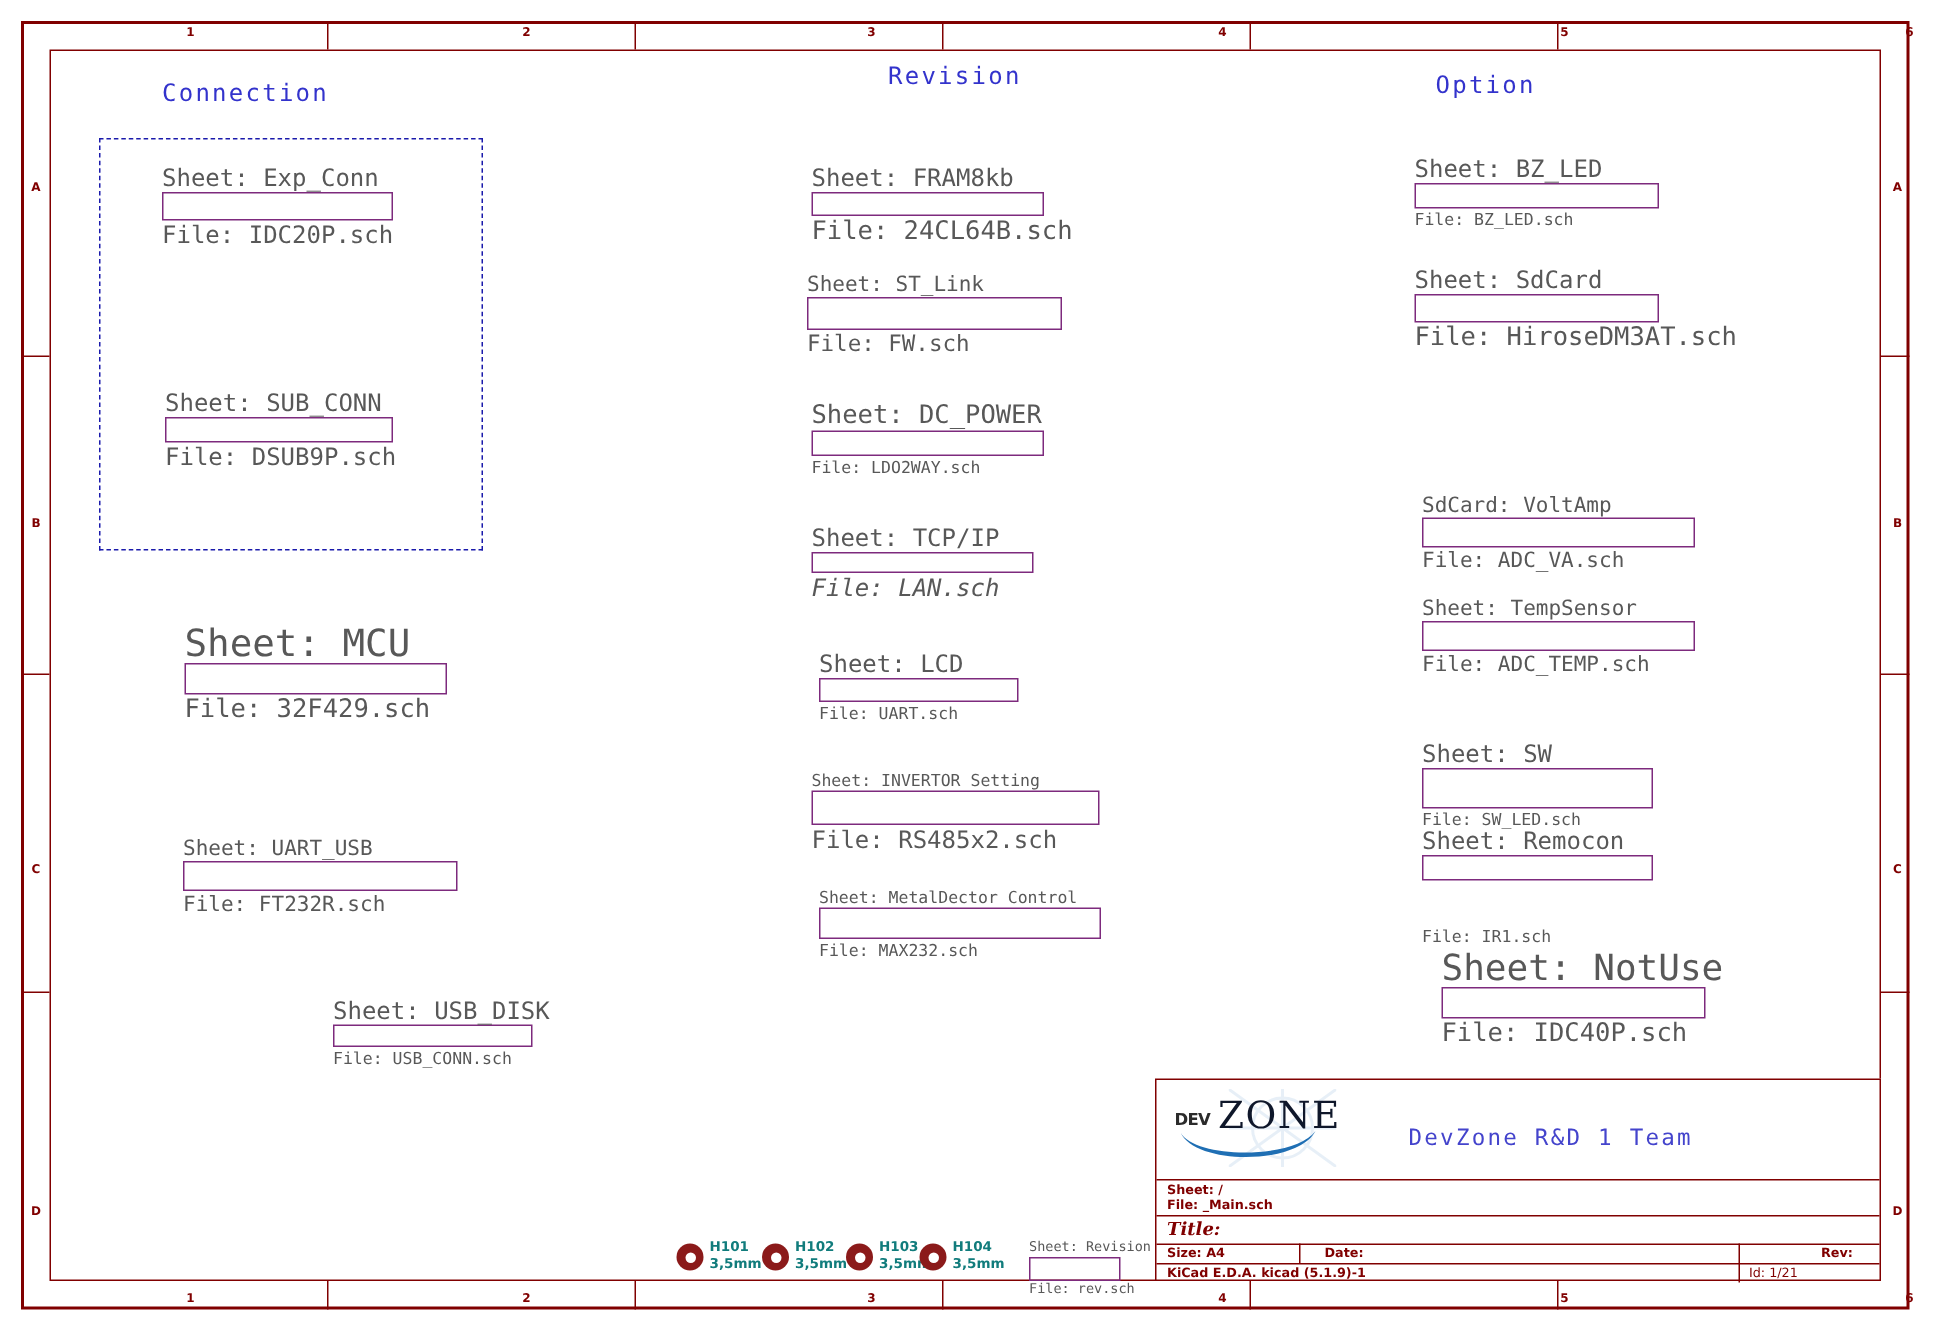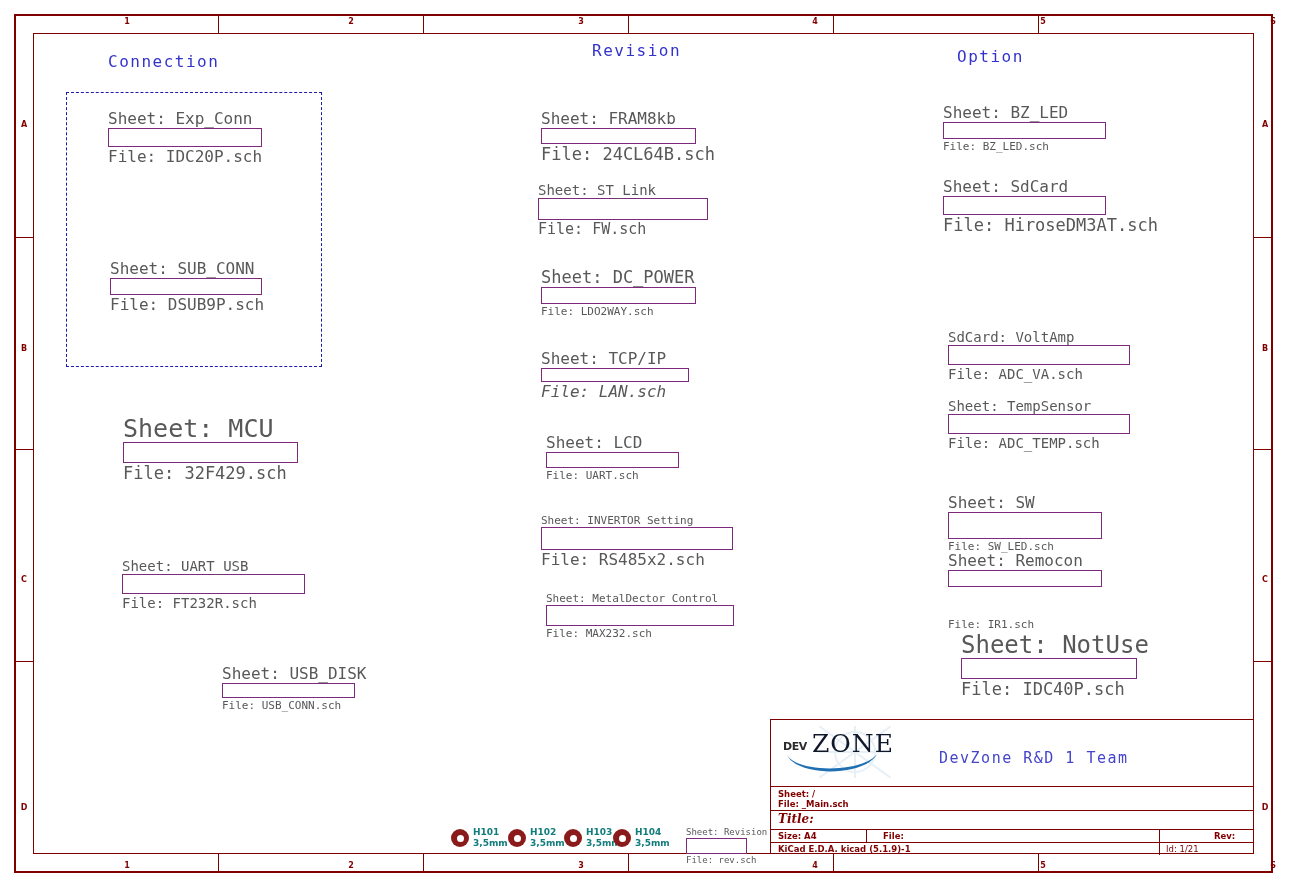--- a/index.html
+++ b/index.html
@@ -448,20 +448,20 @@
 
     <div class="tb-vline" style="left:95px;top:109px;height:13px;"></div>
     <div class="tb-vline" style="left:388px;top:109px;height:26px;"></div>
 
     <div class="tb-txt" style="left:7px;top:69px;">Sheet: /</div>
     <div class="tb-txt" style="left:7px;top:79px;">File: _Main.sch</div>
 
     <div class="tb-title-lbl" style="left:7px;top:92px;">Title:</div>
 
     <div class="tb-txt" style="left:7px;top:111px;">Size: A4</div>
-    <div class="tb-txt" style="left:112px;top:111px;">File:</div>
+    <div class="tb-txt" style="left:112px;top:111px;">Date:</div>
     <div class="tb-txt" style="left:395px;top:111px;margin-left:48px;">Rev:</div>
 
     <div class="tb-txt" style="left:7px;top:124px;">KiCad E.D.A.  kicad (5.1.9)-1</div>
     <div class="tb-txt" style="left:395px;top:124px;font-weight:normal;">Id: 1/21</div>
   </div>
 
 </div>
 
 </body></html>

